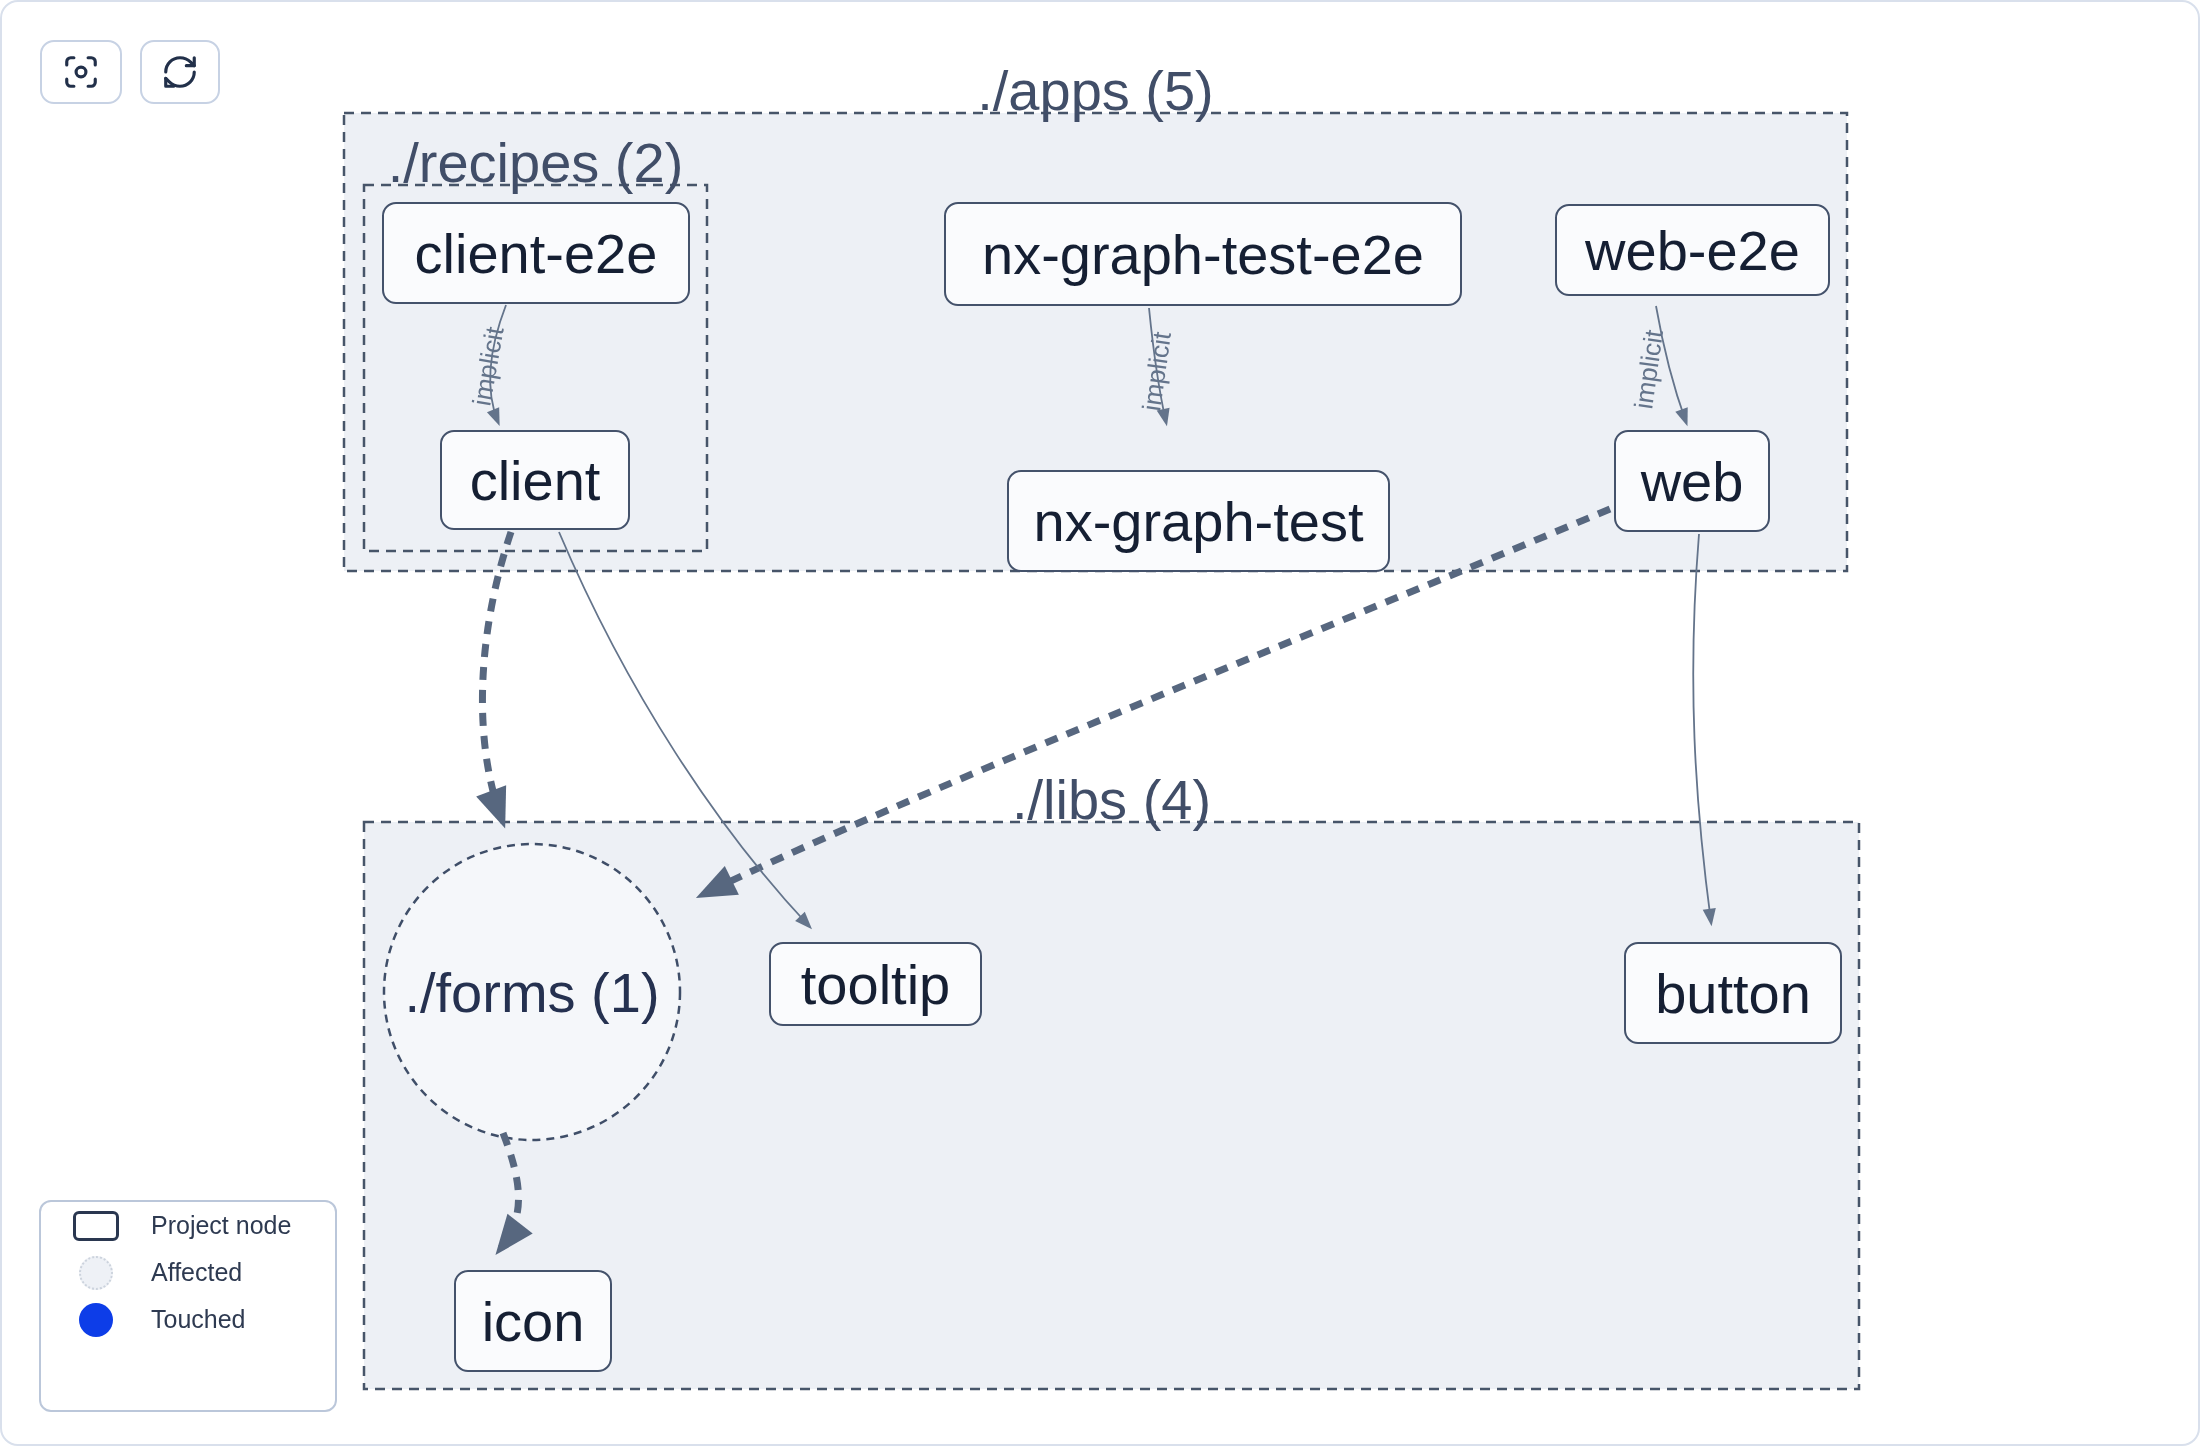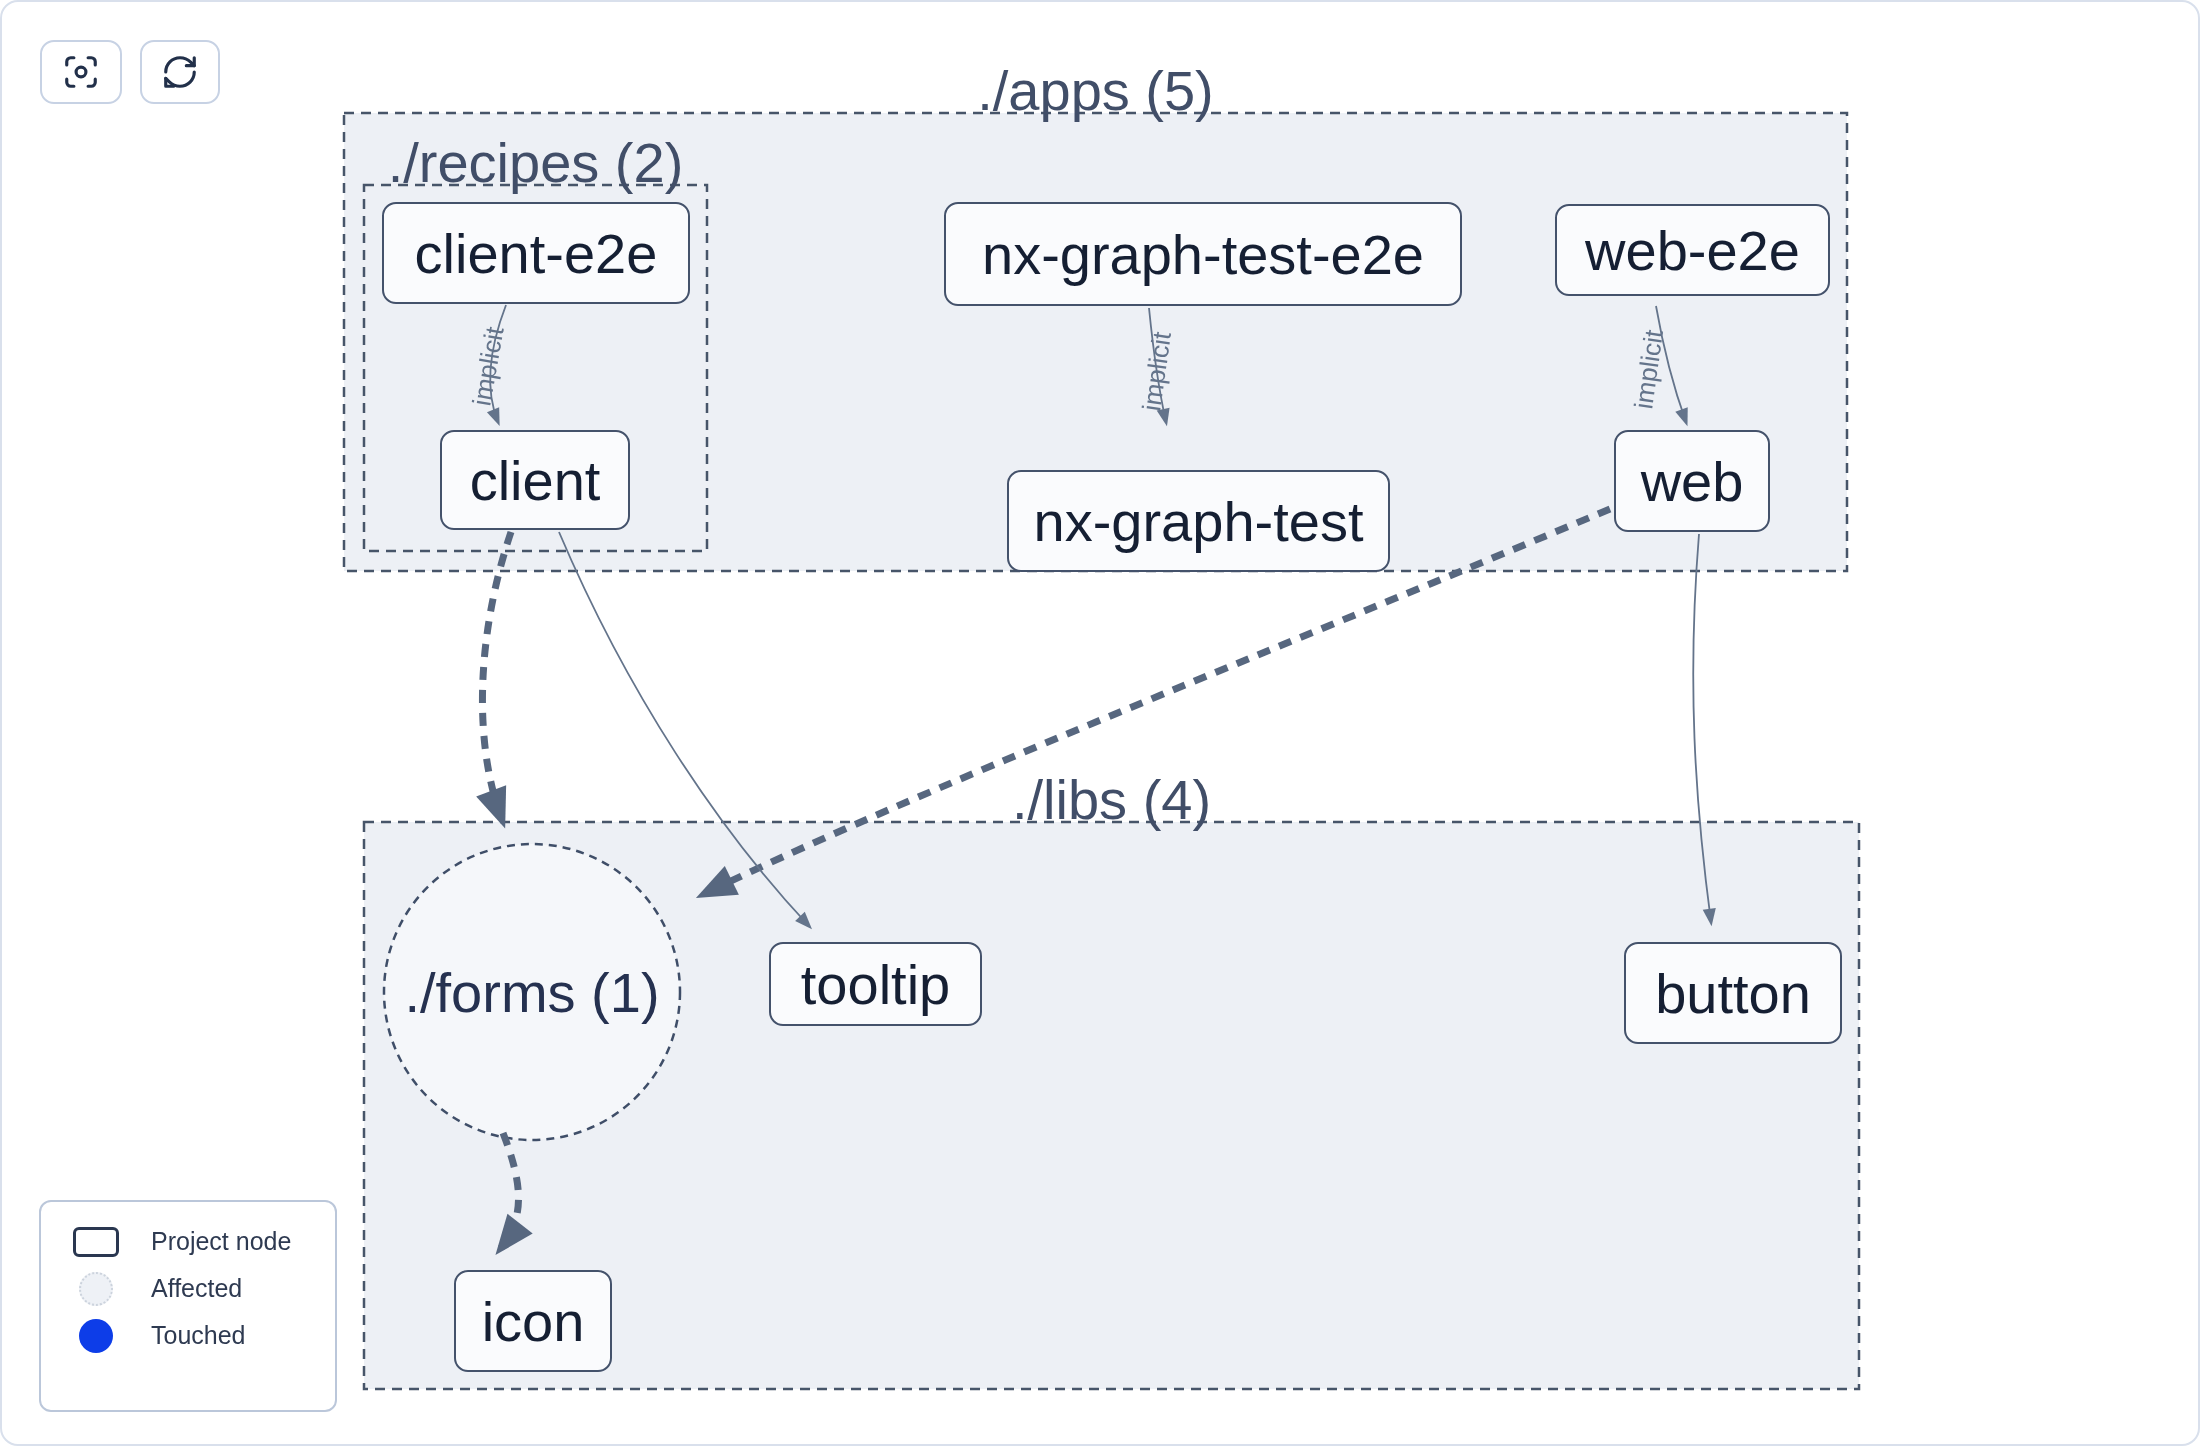--- a/index.html
+++ b/index.html
@@ -16,21 +16,21 @@
   .ctitle{position:absolute;text-align:center;font-size:56px;color:#414e68;line-height:58px;pointer-events:none;}
   .forms-label{position:absolute;text-align:center;font-size:56px;color:#253150;line-height:58px;pointer-events:none;}
 
   
   .toolbtn{position:absolute;display:flex;align-items:center;justify-content:center;
            background:#ffffff;border:2px solid #c7d2e4;border-radius:14px;box-sizing:border-box;cursor:pointer;}
   .toolbtn svg{width:38px;height:38px;stroke:#22304a;fill:none;stroke-width:2;stroke-linecap:round;stroke-linejoin:round;}
 
   
   .legend{position:absolute;left:37px;top:1198px;width:298px;height:212px;background:#ffffff;
-          border:2px solid #bbc7da;border-radius:12px;box-sizing:border-box;padding:16px 0 0 0;}
+          border:2px solid #bbc7da;border-radius:12px;box-sizing:border-box;padding:0 0 0 0;}
   .legend-row{display:flex;align-items:center;height:47px;}
   .legend-ico{width:110px;display:flex;align-items:center;justify-content:center;flex:0 0 110px;}
   .legend-label{font-size:25px;color:#2e3a51;}
   .sym-project{width:46px;height:30px;border:3px solid #2a3750;border-radius:6px;background:#ffffff;box-sizing:border-box;}
   .sym-composite{width:34px;height:34px;border:3px dashed #2a3750;border-radius:50%;background:#ffffff;box-sizing:border-box;}
   .sym-affected{width:34px;height:34px;border:2px dotted #ccd3dd;border-radius:50%;background:#eef1f6;box-sizing:border-box;}
   .sym-touched{width:34px;height:34px;border-radius:50%;background:#0d3de8;}
 </style>
 </head>
 <body>

